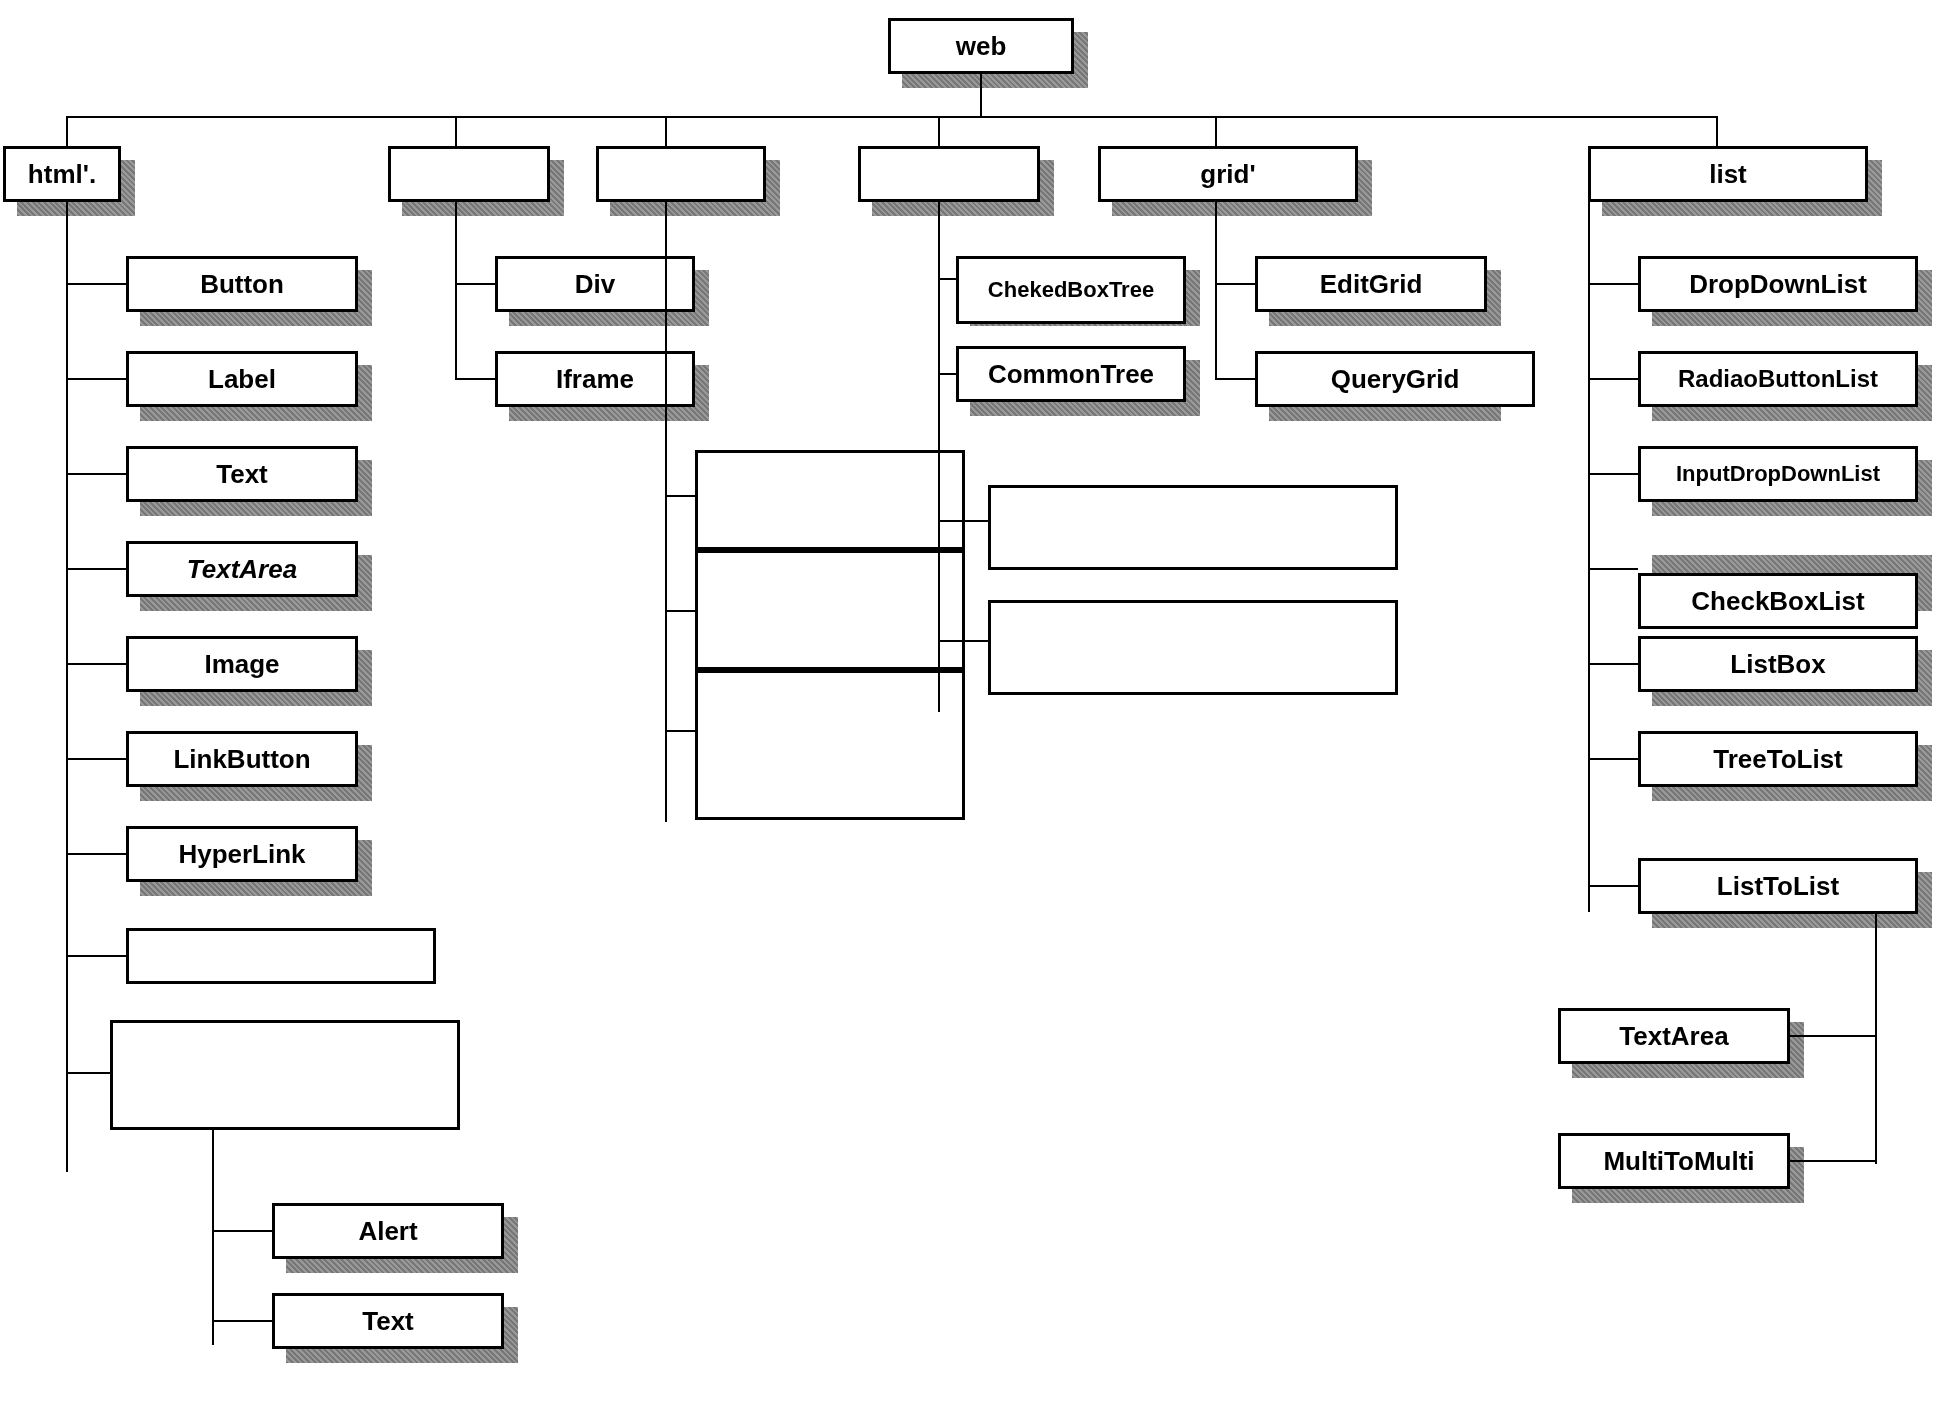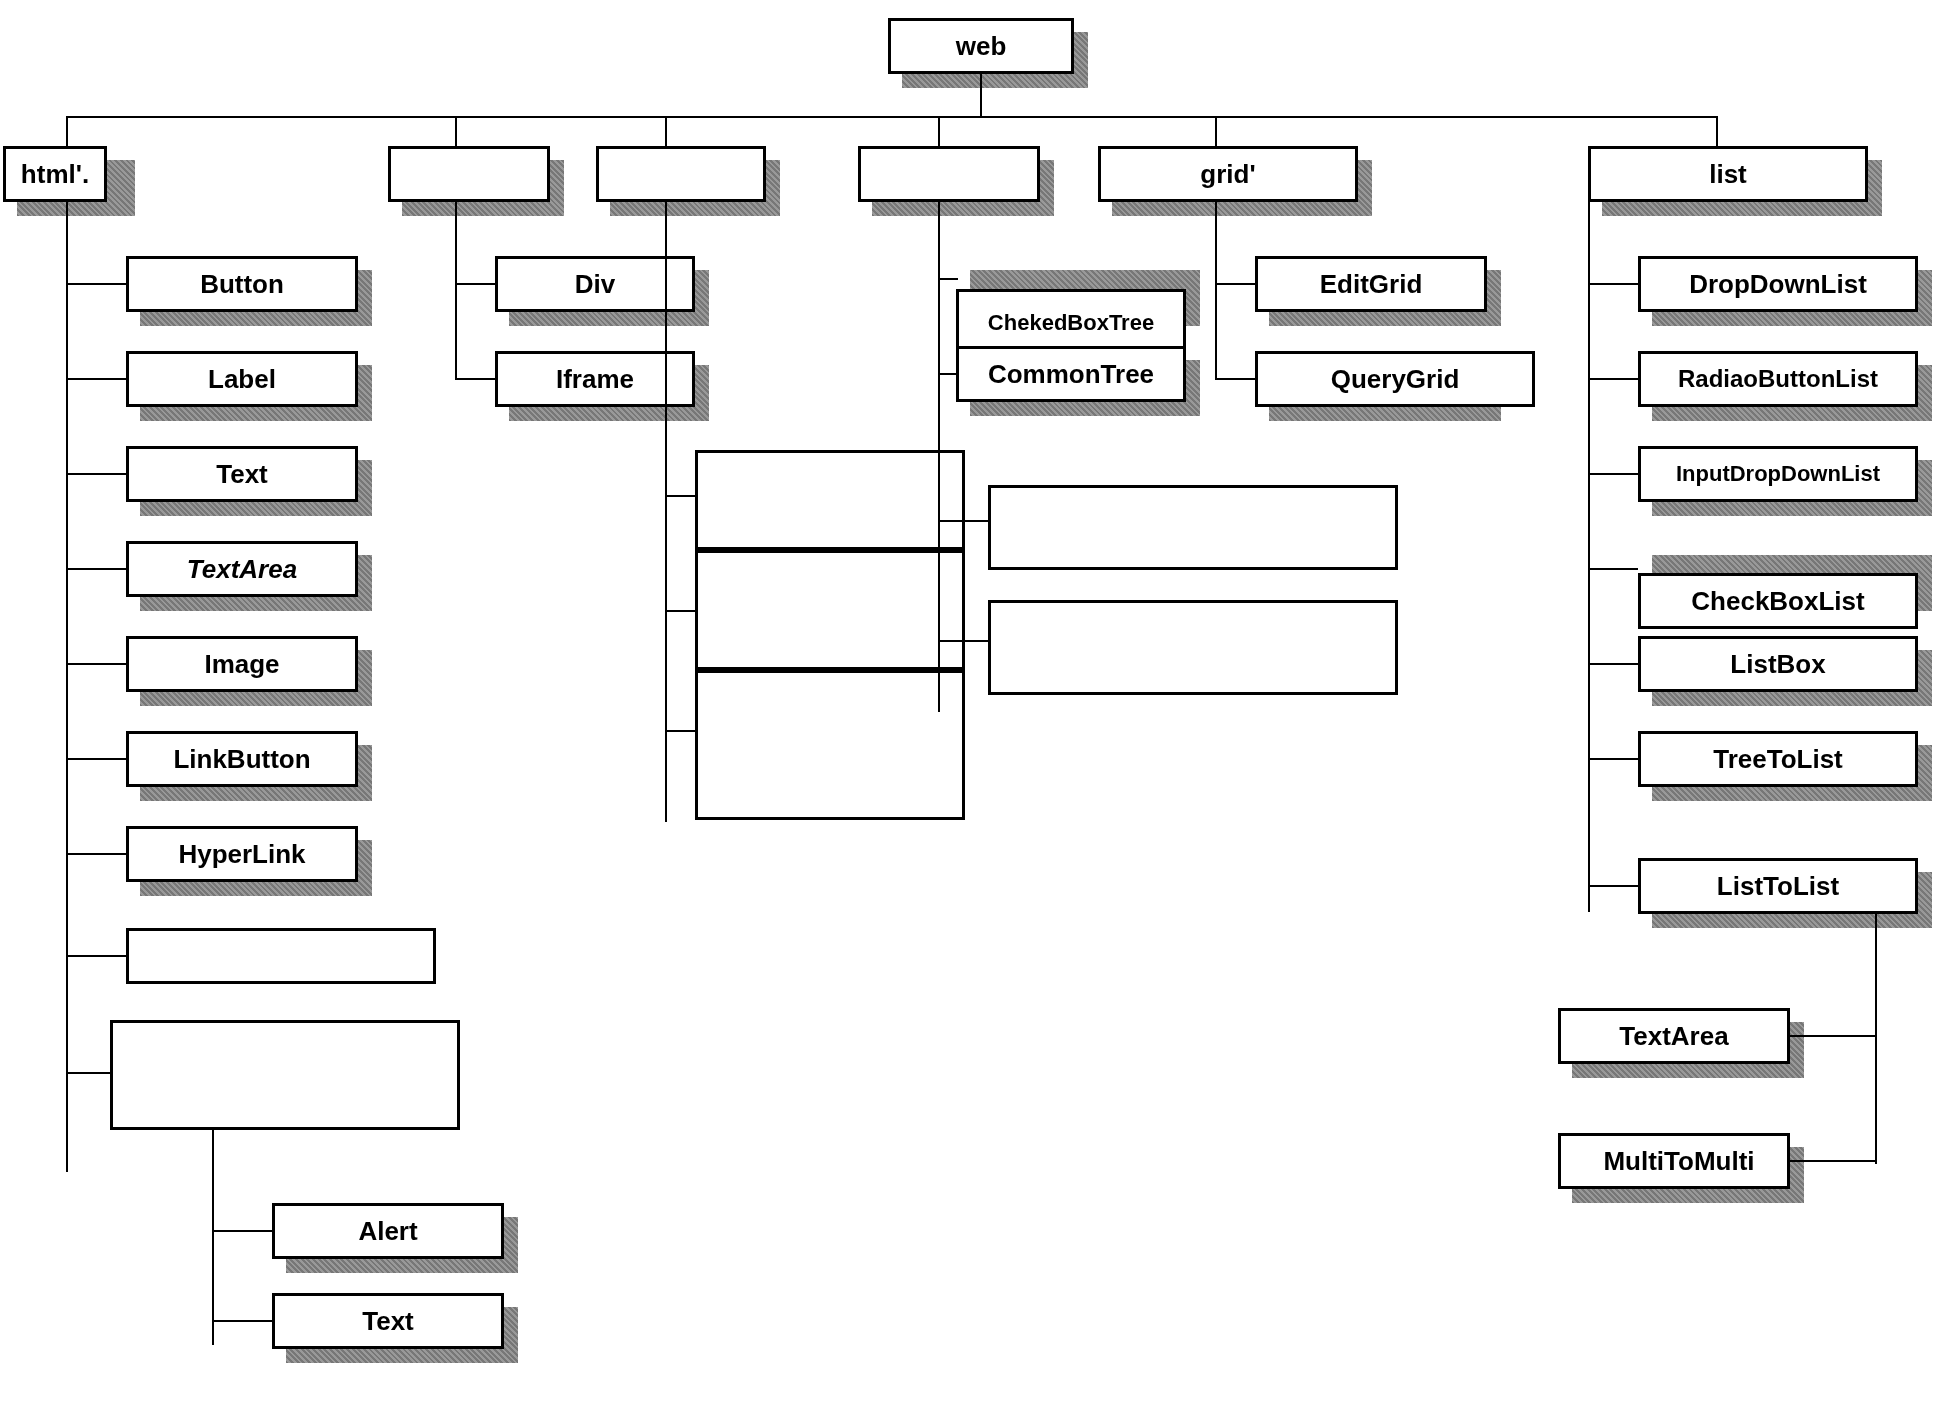--- a/index.html
+++ b/index.html
@@ -50,21 +50,21 @@
 <div class="hline" style="left:66px; top:116px; width:1650px;"></div>
 
 <div class="vline" style="left:66px;  top:116px; height:30px;"></div>
 <div class="vline" style="left:455px; top:116px; height:30px;"></div>
 <div class="vline" style="left:665px; top:116px; height:30px;"></div>
 <div class="vline" style="left:938px; top:116px; height:30px;"></div>
 <div class="vline" style="left:1215px;top:116px; height:30px;"></div>
 <div class="vline" style="left:1716px;top:116px; height:30px;"></div>
 
 <div class="shadow" style="left:17px; top:160px; width:118px; height:56px;"></div>
-<div class="node" style="left:3px; top:146px; width:104px; height:56px;">
+<div class="node" style="left:3px; top:146px; width:118px; height:56px;">
   <span>html'.</span>
 </div>
 
 <div class="shadow" style="left:402px; top:160px; width:162px; height:56px;"></div>
 <div class="node" style="left:388px; top:146px; width:162px; height:56px;">
   <span></span>
 </div>
 
 <div class="shadow" style="left:610px; top:160px; width:170px; height:56px;"></div>
 <div class="node" style="left:596px; top:146px; width:170px; height:56px;">
@@ -176,21 +176,21 @@
 <div class="node" style="left:695px; top:550px; width:270px; height:120px;">
     <span></span>
   </div>
 <div class="node" style="left:695px; top:670px; width:270px; height:150px;">
     <span></span>
   </div>
 
 <div class="vline" style="left:938px; top:202px; height:510px;"></div>
 <div class="hline" style="left:938px; top:278px; width:20px;"></div>
 <div class="shadow" style="left:970px; top:270px; width:230px; height:56px;"></div>
-<div class="node" style="left:956px; top:256px; width:230px; height:68px; font-size:22px;margin-top:33px;">
+<div class="node" style="left:956px; top:256px; width:230px; height:68px; font-size:22px;">
     <span>ChekedBoxTree</span>
   </div>
 <div class="hline" style="left:938px; top:373px; width:20px;"></div>
 <div class="shadow" style="left:970px; top:360px; width:230px; height:56px;"></div>
 <div class="node" style="left:956px; top:346px; width:230px; height:56px;">
     <span>CommonTree</span>
   </div>
 
 <div class="hline" style="left:938px; top:520px; width:50px;"></div>
 <div class="node" style="left:988px; top:485px; width:410px; height:85px;">

